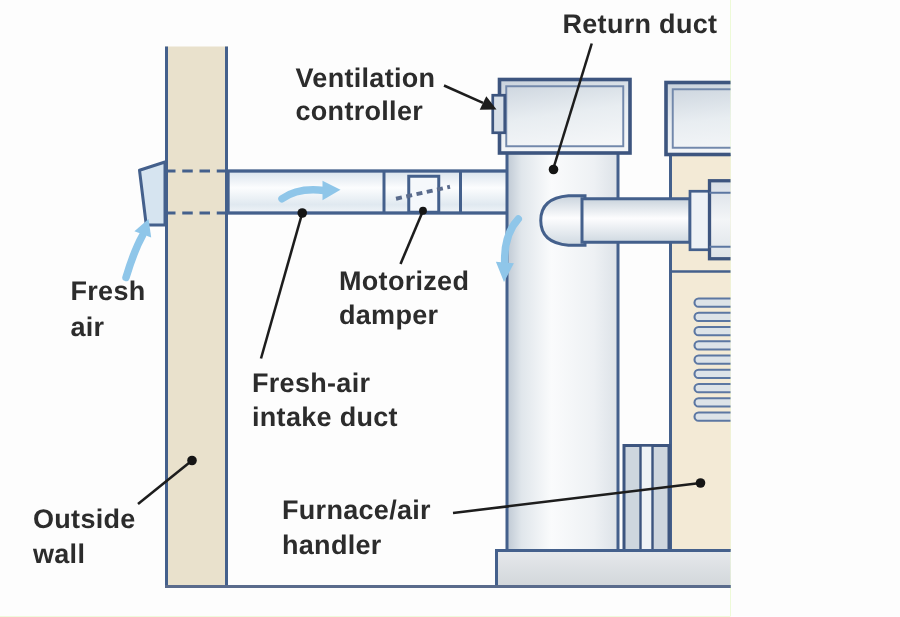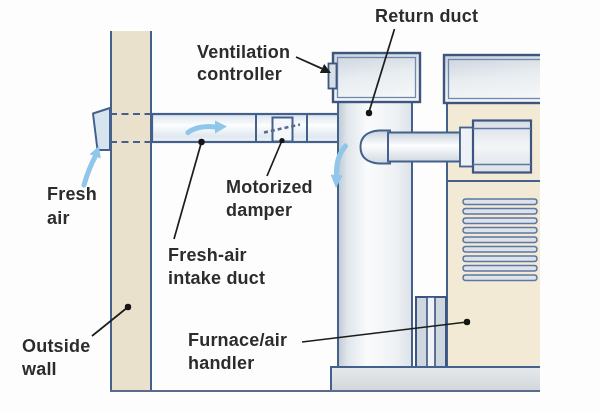--- a/index.html
+++ b/index.html
@@ -1,16 +1,16 @@
 <!DOCTYPE html>
 <html><head>
 <meta charset="utf-8">
 <style>
   html,body{margin:0;padding:0;background:#fdfdfd;}
-  .stage{position:relative;width:540px;height:411px;background:#bef264;overflow:hidden;
+  .stage{position:relative;width:487px;height:411px;background:#bef264;overflow:hidden;
          font-family:"Liberation Sans",sans-serif;}
   svg{display:block;}
   .lbl{font-family:"Liberation Sans",sans-serif;font-size:18px;font-weight:600;
        fill:#2c2c2c;letter-spacing:0.2px;}
   .outline{stroke:#44608c;fill:none;}
   .pointer{stroke:#1d1d1d;stroke-width:1.7;fill:none;}
   .dot{fill:#151515;stroke:none;}
   .flow{stroke:#8fc6e9;stroke-width:5;fill:none;stroke-linecap:round;}
   .flowhead{fill:#8fc6e9;stroke:none;}
 </style>

